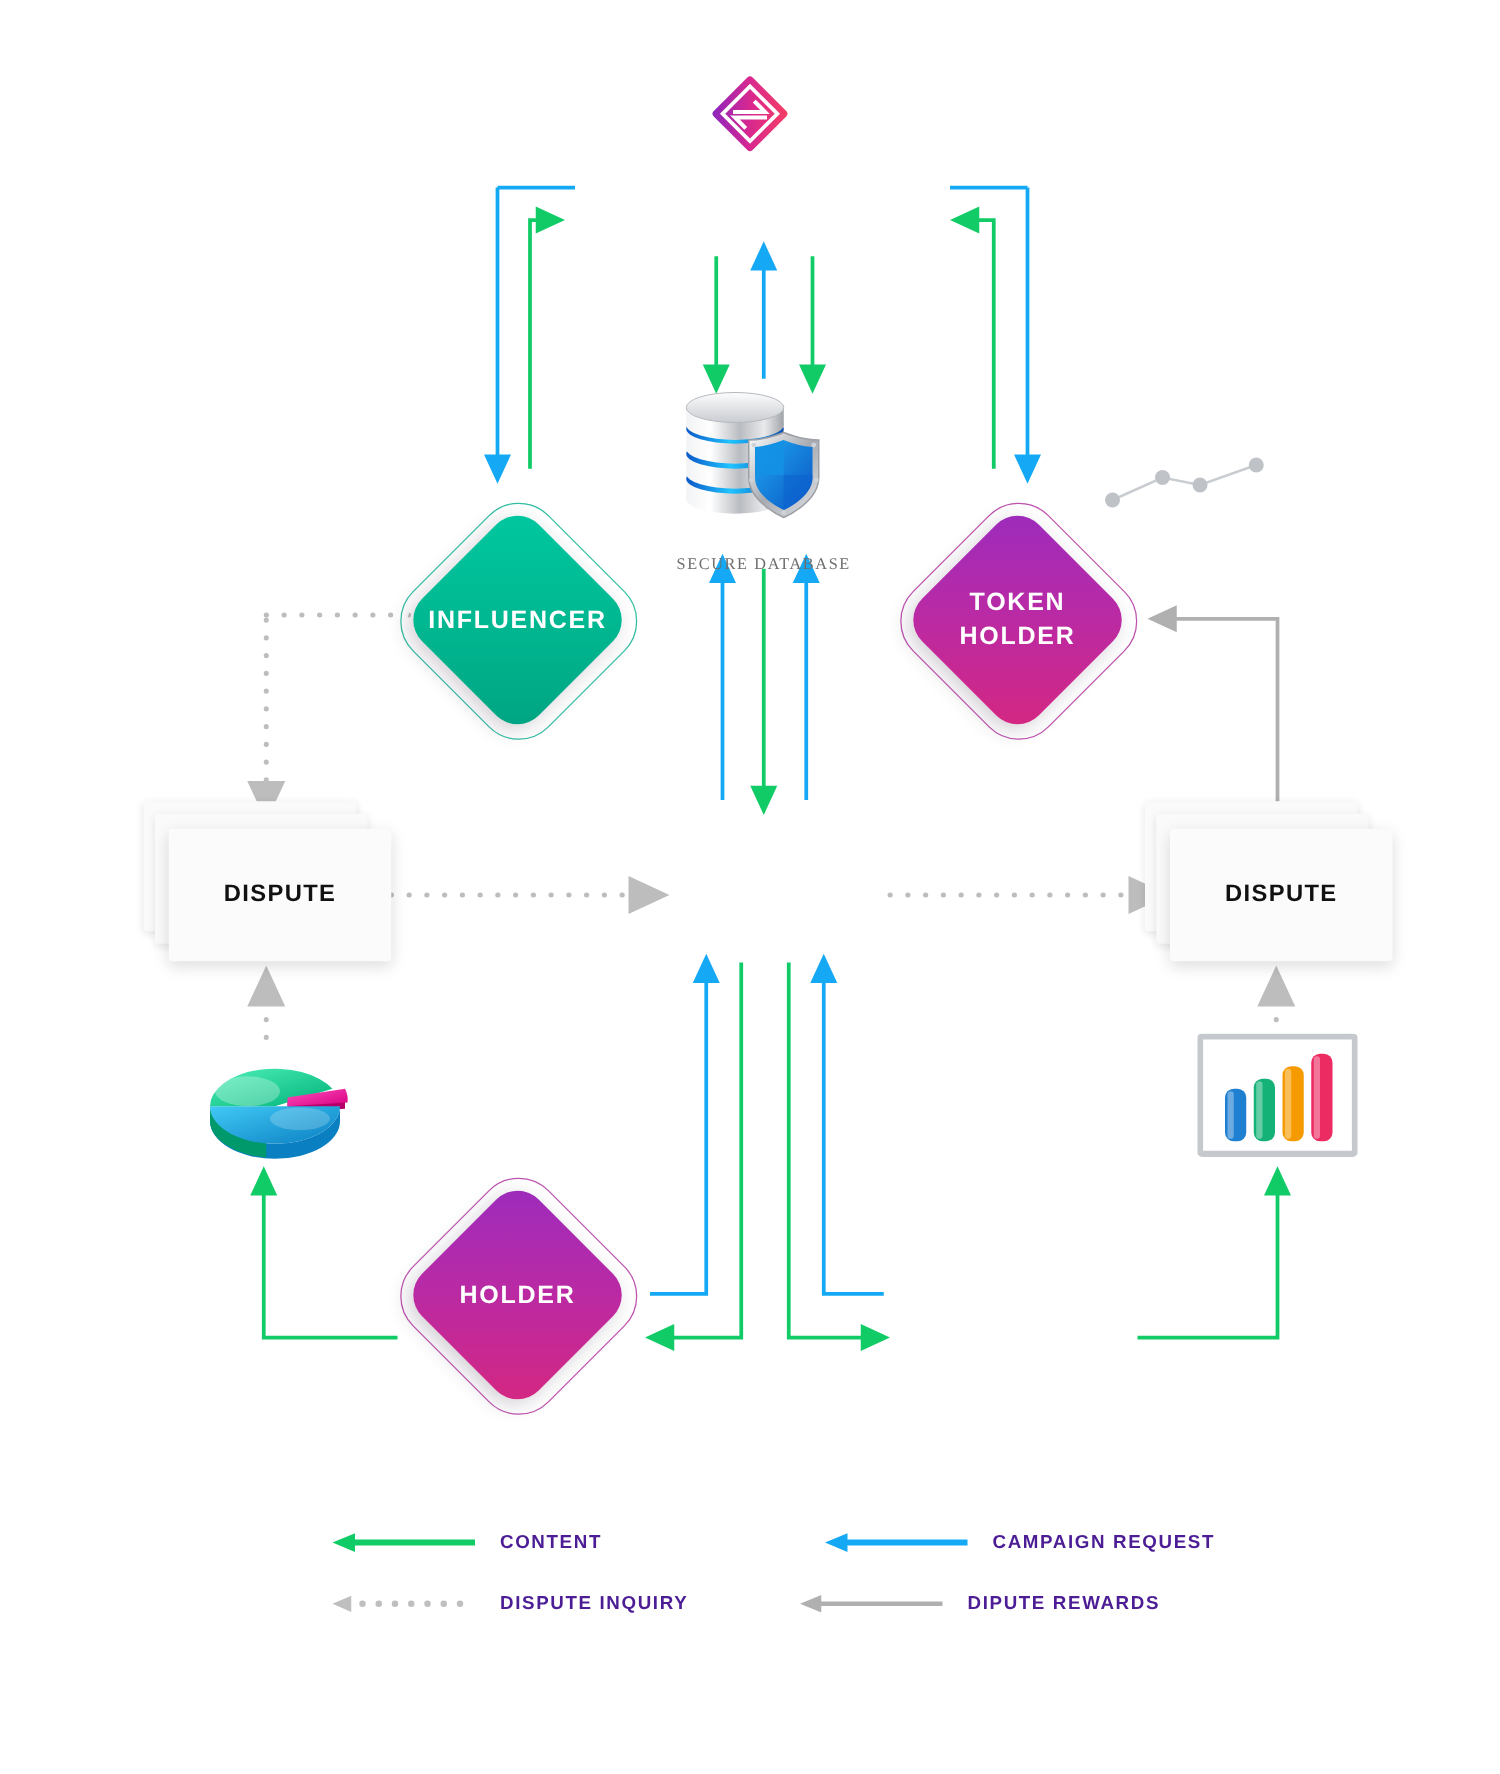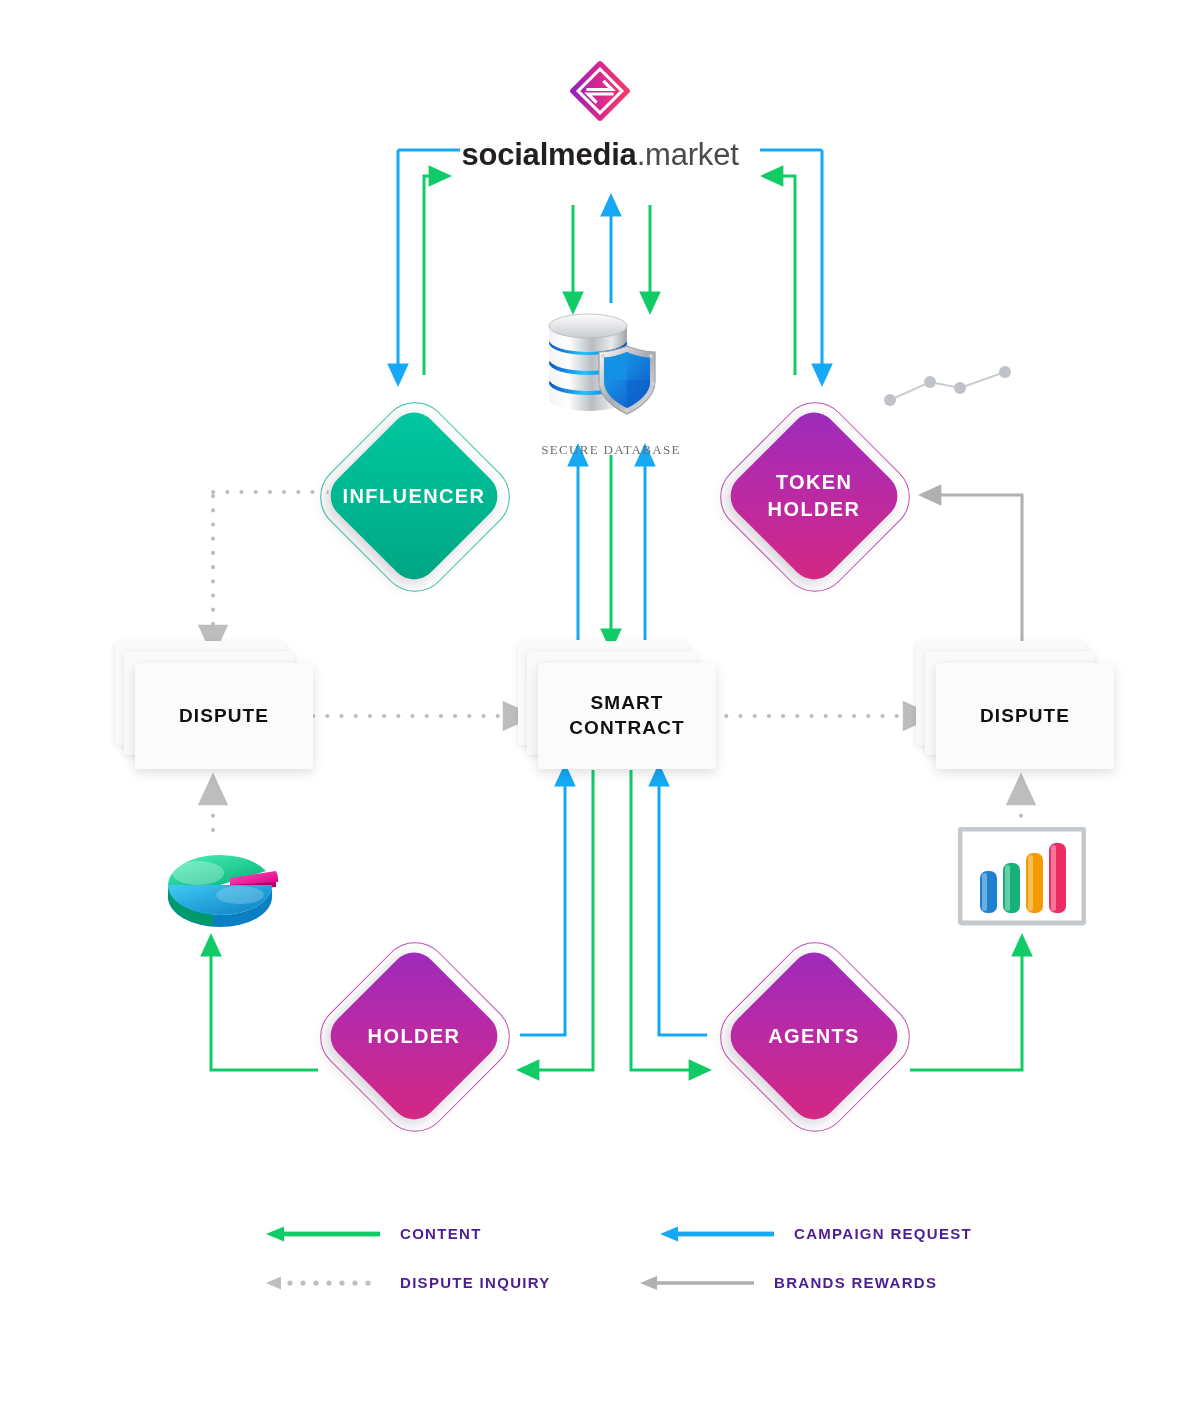--- a/index.html
+++ b/index.html
@@ -139,23 +139,20 @@
             <stop offset="1" stop-color="#f73f63"></stop>
           </linearGradient>
         </defs>
         <rect x="14" y="14" width="44" height="44" rx="3" transform="rotate(45 36 36)" fill="url(#lg)"></rect>
         <g fill="none" stroke="#ffffff" stroke-width="3">
           <rect x="20.5" y="20.5" width="31" height="31" transform="rotate(45 36 36)"></rect>
         </g>
         <path d="M24 34.5 L48 34.5 L40.5 27 M48 39 L24 39 L31.5 46.5" fill="none" stroke="#ffffff" stroke-width="3.2" stroke-linecap="square"></path>
       </svg>
     </div>
-    <div id="brandword">
-      <span>socialmedia</span><span class="tld">.market</span>
-    </div>
   </div>
 
   <div id="db" style="left:531px;top:306px;width:160px;font-family:Liberation Serif, serif;">
     <svg width="160" height="126" viewBox="0 0 160 126">
       <defs>
         <linearGradient id="metal" x1="0" y1="0" x2="1" y2="0">
           <stop offset="0" stop-color="#f2f3f4"></stop>
             <stop offset="0.25" stop-color="#ffffff"></stop>
           <stop offset="0.55" stop-color="#b9bcc1"></stop>
             <stop offset="0.8" stop-color="#e9eaec"></stop>
@@ -236,47 +233,29 @@
 
   <div class="diamond" style="left:348px;top:970px;width:132px;height:132px;">
     <div class="ring"></div>
     <div class="ring2"></div>
     <div class="shape" style="background:linear-gradient(135deg,#9a2bbe 0%,#b82aa6 45%,#d6277f 100%);"></div>
     <div class="label">
       <span>HOLDER</span>
     </div>
   </div>
 
-  <div class="diamond" style="left:748px;top:970px;width:132px;height:132px;">
-    <div class="ring"></div>
-    <div class="ring2"></div>
-    <div class="shape" style="background:linear-gradient(135deg,#9a2bbe 0%,#b82aa6 45%,#d6277f 100%);"></div>
-    <div class="label">
-      <span>AGENTS</span>
-    </div>
-  </div>
 
   <div class="cardstack" style="left:115px;top:641px;width:200px;height:130px;">
     <div class="c c1"></div>
     <div class="c c2"></div>
     <div class="c c3">
       <span class="t">DISPUTE</span>
     </div>
   </div>
 
-  <div class="cardstack" style="left:518px;top:641px;width:200px;height:130px;">
-    <div class="c c1"></div>
-    <div class="c c2"></div>
-    <div class="c c3">
-      <span class="t">
-        <span>SMART</span><br>
-        <span>CONTRACT</span>
-      </span>
-    </div>
-  </div>
 
   <div class="cardstack" style="left:916px;top:641px;width:200px;height:130px;">
     <div class="c c1"></div>
     <div class="c c2"></div>
     <div class="c c3">
       <span class="t">DISPUTE</span>
     </div>
   </div>
 
   <div class="node" style="left:158px;top:833px;">
@@ -383,18 +362,18 @@
       <div class="lgtext">DISPUTE INQUIRY</div>
     </div>
 
     <div class="lgrow" style="left:636px;top:59px;">
       <div class="lgswatch">
         <svg width="120" height="16" viewBox="0 0 120 16">
           <path d="M4,8 L21,1 L21,15 Z" fill="#b0b0b0"></path>
           <rect x="19" y="6.2" width="99" height="3.6" fill="#b0b0b0"></rect>
         </svg>
       </div>
-      <div class="lgtext">BRANDS REWARDS</div>
+      <div class="lgtext">DIPUTE REWARDS</div>
     </div>
 
   </div>
 
 </div>
 
 </body></html>

